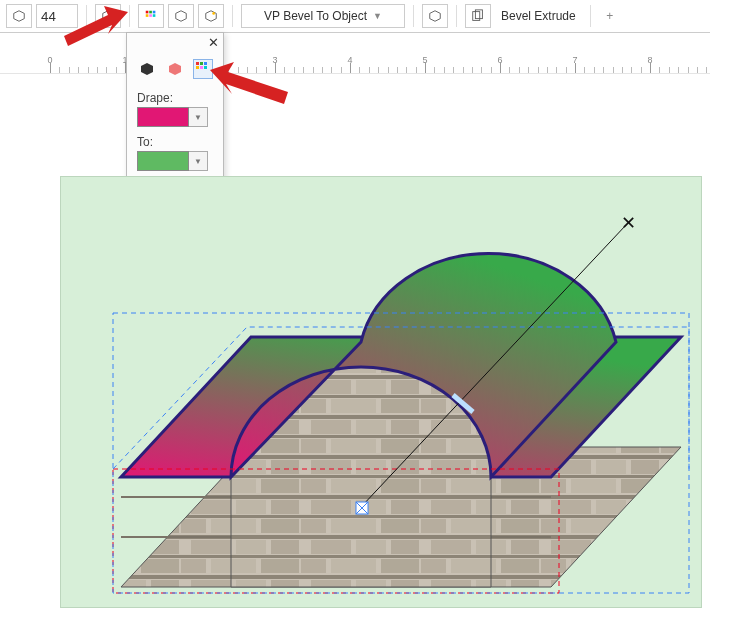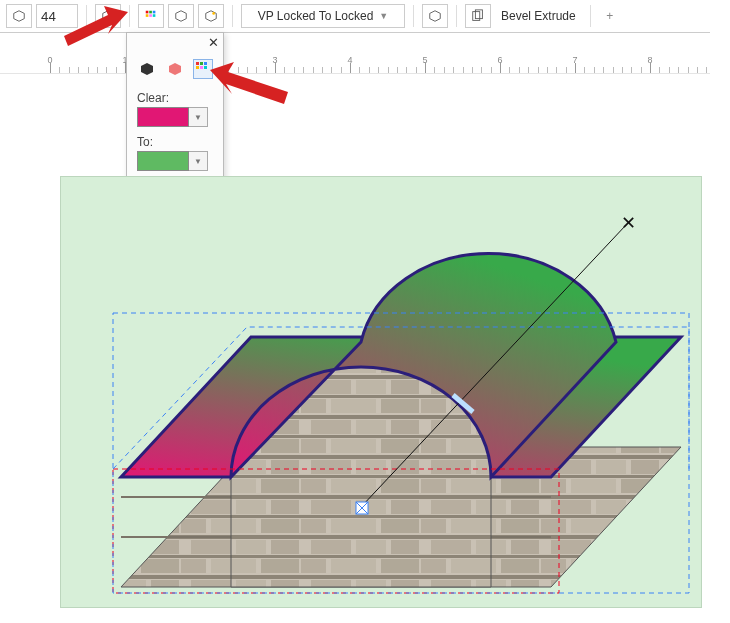--- a/index.html
+++ b/index.html
@@ -77,21 +77,21 @@
         </svg>
       </div>
     <div class="tb-btn">
         <svg class="ico-cube" viewBox="0 0 16 16">
           <path d="M2 5l6-3 6 3v6l-6 3-6-3z" fill="none" stroke="#555"></path>
           <circle cx="11" cy="5" r="1.5" fill="#fb0"></circle>
         </svg>
       </div>
     <div class="tb-sep"></div>
     <div class="tb-drop">
-      <span>VP Locked To Locked</span>
+      <span>VP Bevel To Object</span>
       <span class="chev">▼</span>
     </div>
     <div class="tb-sep"></div>
     <div class="tb-btn">
         <svg class="ico-cube" viewBox="0 0 16 16">
           <path d="M2 5l6-3 6 3v6l-6 3-6-3z" fill="none" stroke="#555"></path>
         </svg>
       </div>
     <div class="tb-sep"></div>
     <div class="tb-btn">
@@ -209,21 +209,21 @@
         <rect x="1" y="1" width="3" height="3" fill="#e33"></rect>
             <rect x="5" y="1" width="3" height="3" fill="#3a3"></rect>
             <rect x="9" y="1" width="3" height="3" fill="#38f"></rect>
         <rect x="1" y="5" width="3" height="3" fill="#fb0"></rect>
             <rect x="5" y="5" width="3" height="3" fill="#f7f"></rect>
             <rect x="9" y="5" width="3" height="3" fill="#0cc"></rect>
       </svg>
         </span>
     </div>
     <div class="fld">
-      <div class="fld-lbl">Clear:</div>
+      <div class="fld-lbl">Drape:</div>
       <div class="swatch-row">
         <div class="swatch" id="sw-from" style="background: rgb(225, 23, 116);"></div>
         <div class="dd">▼</div>
       </div>
     </div>
     <div class="fld">
       <div class="fld-lbl">To:</div>
       <div class="swatch-row">
         <div class="swatch" id="sw-to" style="background: rgb(95, 186, 98);"></div>
         <div class="dd">▼</div>

